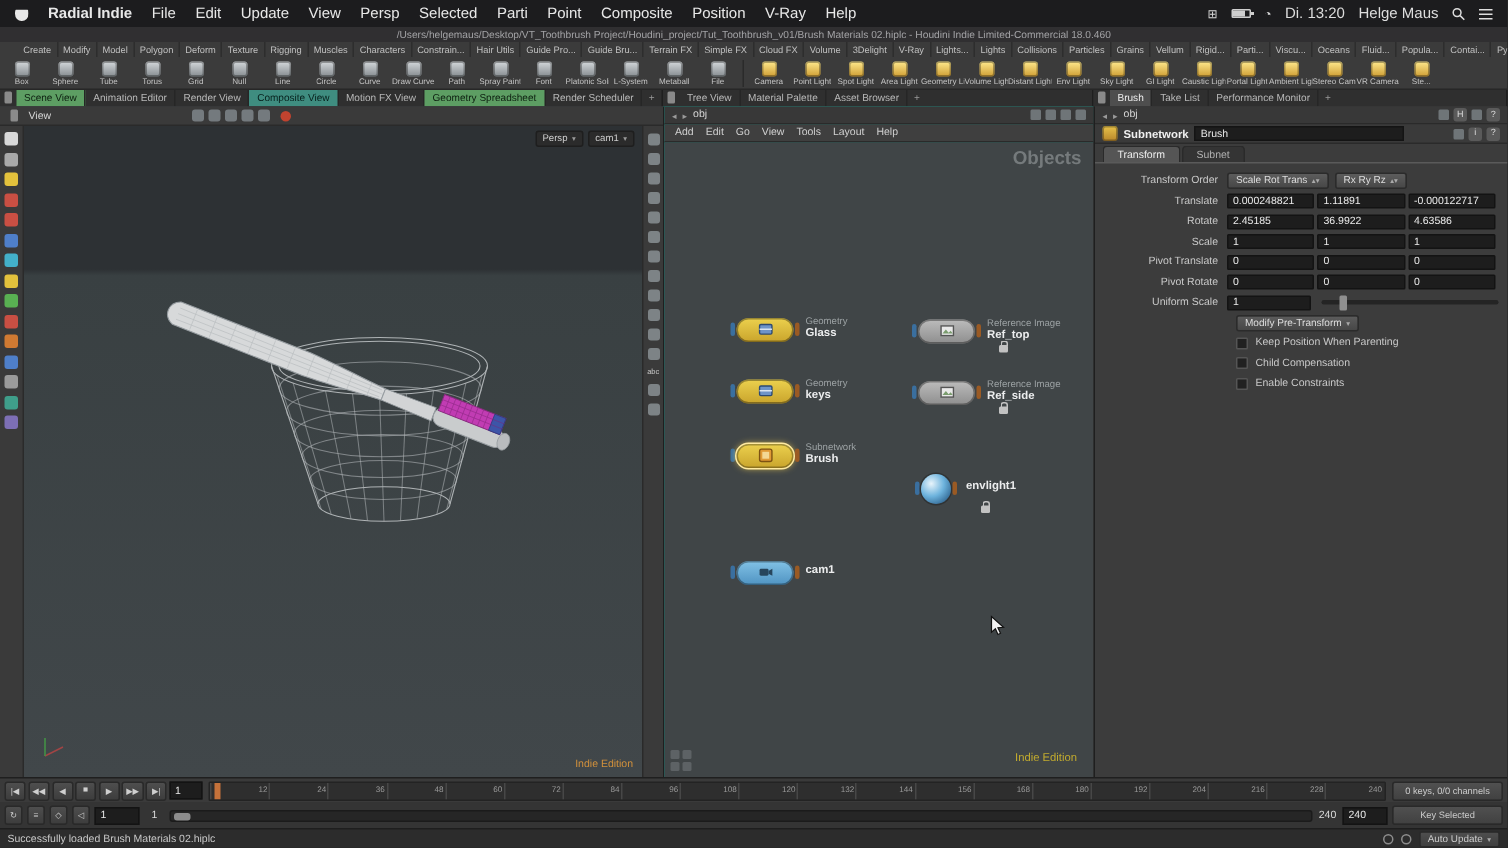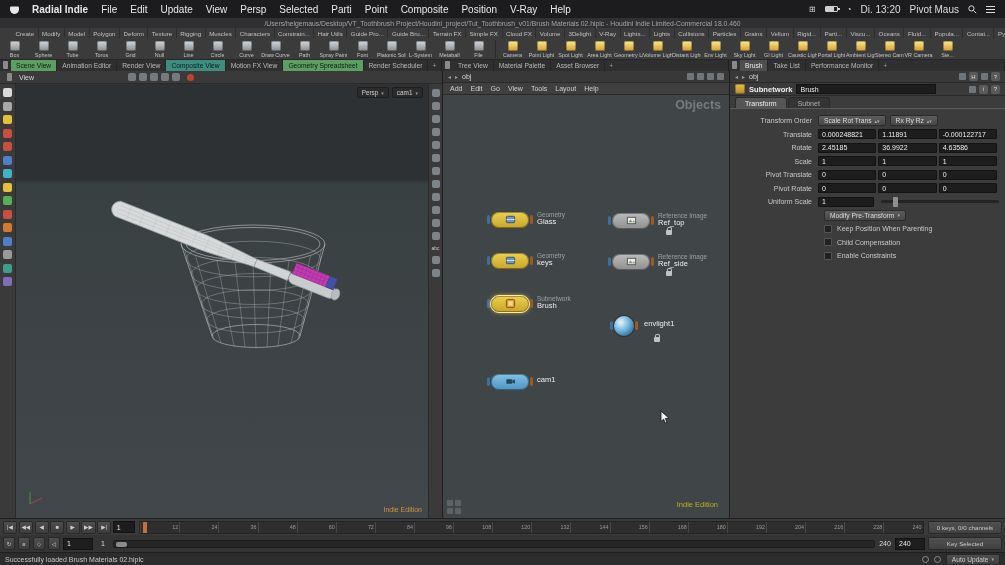--- a/index.html
+++ b/index.html
@@ -69,21 +69,21 @@
 .nflag.r{background:#9a5a24;margin-left:1px}
 .nbody{width:38px;height:16px;border-radius:8px;display:flex;align-items:center;justify-content:center;box-shadow:inset 0 0 0 1px rgba(0,0,0,.35)}
 .node.yellow .nbody{background:linear-gradient(#ecd14e,#c9a42c)}
 .node.sel .nbody{outline:1px solid #ffeaa0;box-shadow:0 0 5px #e8c84f,inset 0 0 0 1px rgba(0,0,0,.3)}
 .node.gray .nbody{background:linear-gradient(#bcbcbc,#8e8e8e)}
 .node.blue .nbody{background:linear-gradient(#82c2e6,#4f93c2)}
 .nicon{width:11px;height:11px}
 .nlabel{position:absolute;left:50px;top:0;display:flex;flex-direction:column;line-height:1.15;white-space:nowrap}
 .nlabel i{font-style:normal;color:#9ba1a3;font-size:6.4px}
 .nlabel i:empty{display:none}
-.nlabel b{color:#ecedee;font-size:7.6px;font-weight:normal}
+.nlabel b{color:#ecedee;font-size:7.6px;font-weight:bold}
 .node.center .nlabel{top:3px}
 .envball{width:20px;height:20px;border-radius:50%;background:radial-gradient(circle at 34% 32%,#e8f4fb,#6db3dd 45%,#2d628e 85%);box-shadow:0 0 0 1px rgba(0,0,0,.25)}
 .lock{position:absolute;left:58px;top:18px;width:6px;height:5px;background:#c2c2c2;border-radius:1px}
 .lock:before{content:"";position:absolute;top:-3px;left:1px;width:3px;height:3px;border:1px solid #c2c2c2;border-bottom:none;border-radius:2px 2px 0 0}
 .qmarks{position:absolute;left:4px;bottom:4px;display:grid;grid-template-columns:6px 6px;gap:2px}
 .qmarks i{width:6px;height:6px;background:#5d6265;border-radius:1px}
 .cursor{position:absolute;left:217px;top:315px}
 
 .params{left:729px;top:71px;width:276px;height:447px;background:#3c3c3c;border-left:1px solid #1f1f1f;font-size:7px;color:#c9c9c9}
 .p-header{position:absolute;left:0;top:12px;width:100%;height:13px;background:#3a3a3a;border-bottom:1px solid #2a2a2a;display:flex;align-items:center;gap:4px;padding:0 5px}
@@ -145,21 +145,21 @@
         <span>V-Ray</span>
         <span>Help</span>
       </span>
     <span class="mb-right">
       <span class="mb-ico">⊞</span>
       <span class="batt">
           <i></i>
         </span>
       <span class="mb-ico">◔</span>
       <span>Di. 13:20</span>
-      <span>Pivot Maus</span>
+      <span>Helge Maus</span>
       <svg width="9" height="9">
           <circle cx="3.4" cy="3.4" r="2.6" stroke="#dddddd" fill="none"></circle>
           <line x1="5.4" y1="5.4" x2="8.2" y2="8.2" stroke="#dddddd"></line>
         </svg>
       <span class="hamb"></span>
     </span>
   </div>
 
   <div class="abs titlebar">/Users/helgemaus/Desktop/VT_Toothbrush Project/Houdini_project/Tut_Toothbrush_v01/Brush Materials 02.hiplc - Houdini Indie Limited-Commercial 18.0.460</div>
 

